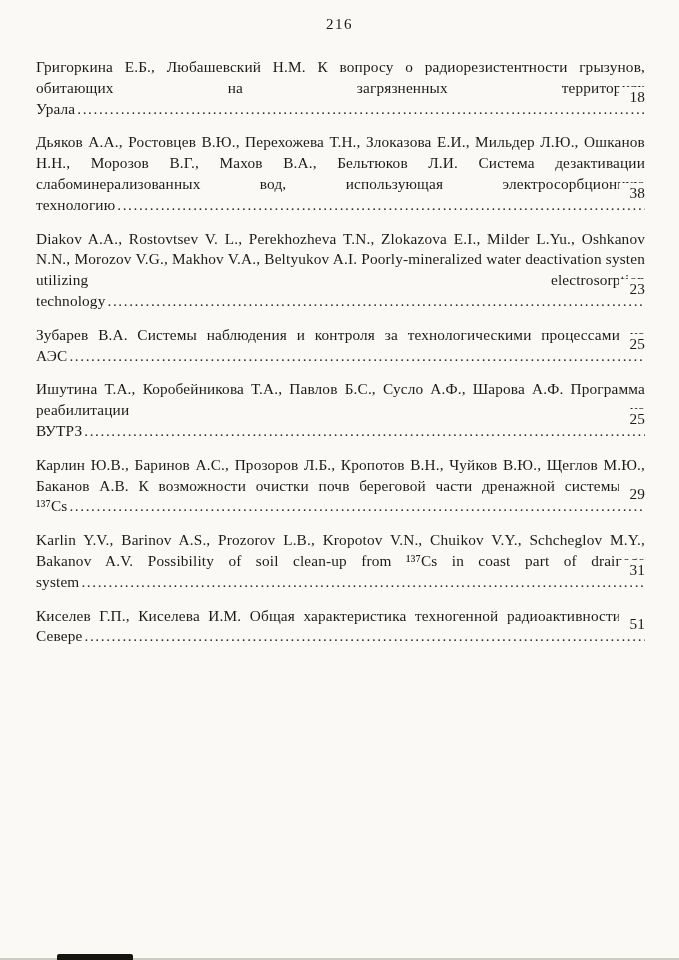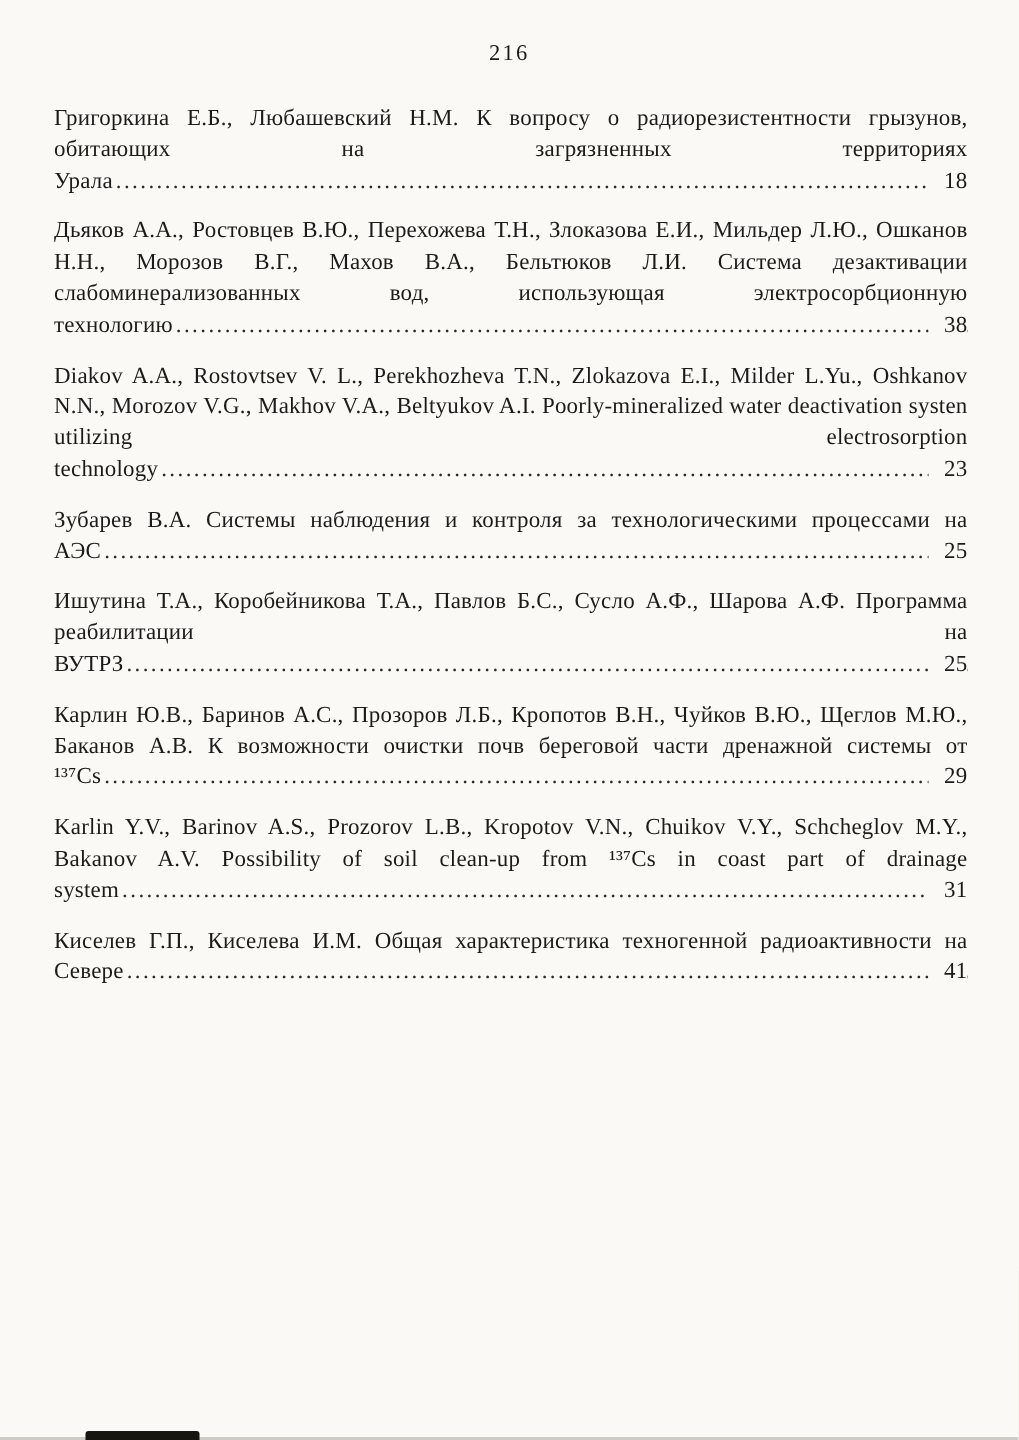--- a/index.html
+++ b/index.html
@@ -16,21 +16,21 @@
     position: relative;
     width: 679px;
     height: 960px;
     background: #faf9f5;
     font-family: "Liberation Serif", "DejaVu Serif", serif;
     color: #1b1b1b;
     overflow: hidden;
   }
   .page-number {
     text-align: center;
-    padding-top: 28px;
+    padding-top: 16px;
     font-size: 15px;
     letter-spacing: 1.5px;
   }
   .toc {
     margin: 24px 34px 0 36px;
   }
   .entry {
     position: relative;
     overflow: hidden;
     text-align: justify;
@@ -41,21 +41,21 @@
   }
   .leader::after {
     content: "............................................................................................................................................................................................................................................";
     letter-spacing: 1.6px;
     margin-left: 2px;
     color: #2a2a2a;
   }
   .page-num {
     position: absolute;
     right: 0;
-    bottom: 0;
+    bottom: 12px;
     background: #faf9f5;
     padding-left: 10px;
     font-size: 15.3px;
   }
   .scan-artifact {
     position: absolute;
     left: 57px;
     bottom: 0;
     width: 76px;
     height: 6px;
@@ -87,21 +87,21 @@
 
   <div class="entry"><span class="entry-text">Зубарев В.А. Системы наблюдения и контроля за технологическими процессами на АЭС</span><span class="leader"></span><span class="page-num">25</span></div>
 
   <div class="entry"><span class="entry-text">Ишутина Т.А., Коробейникова Т.А., Павлов Б.С., Сусло А.Ф., Шарова А.Ф. Программа реабилитации на ВУТРЗ</span><span class="leader"></span><span class="page-num">25</span></div>
 
 
   <div class="entry"><span class="entry-text">Карлин Ю.В., Баринов А.С., Прозоров Л.Б., Кропотов В.Н., Чуйков В.Ю., Щеглов М.Ю., Баканов А.В. К возможности очистки почв береговой части дренажной системы от ¹³⁷Cs</span><span class="leader"></span><span class="page-num">29</span></div>
 
   <div class="entry"><span class="entry-text">Karlin Y.V., Barinov A.S., Prozorov L.B., Kropotov V.N., Chuikov V.Y., Schcheglov M.Y., Bakanov A.V. Possibility of soil clean-up from ¹³⁷Cs in coast part of drainage system</span><span class="leader"></span><span class="page-num">31</span></div>
 
-  <div class="entry"><span class="entry-text">Киселев Г.П., Киселева И.М. Общая характеристика техногенной радиоактивности на Севере</span><span class="leader"></span><span class="page-num">41</span></div>
+  <div class="entry"><span class="entry-text">Киселев Г.П., Киселева И.М. Общая характеристика техногенной радиоактивности на Севере</span><span class="leader"></span><span class="page-num">51</span></div>
 
 
 
 </div>
 
   <div class="scan-edge"></div>
   <div class="scan-artifact"></div>
 </div>
 
 </body></html>

